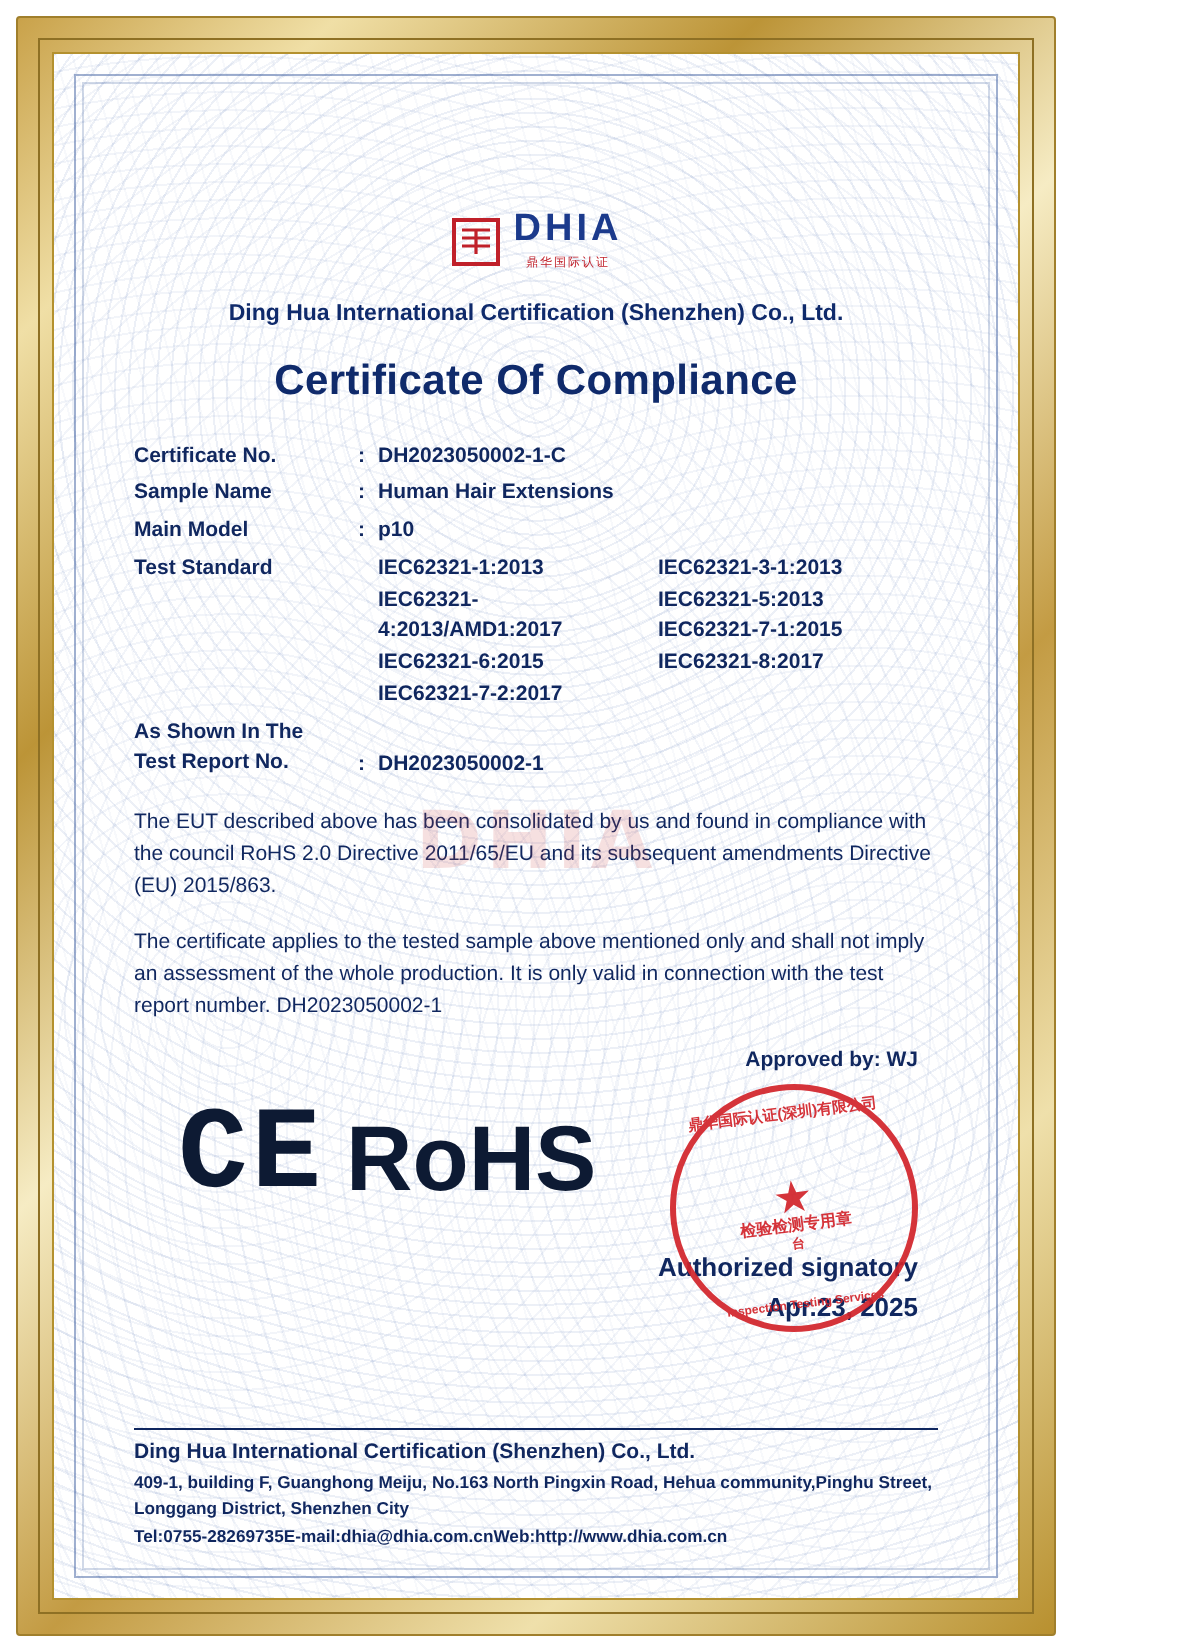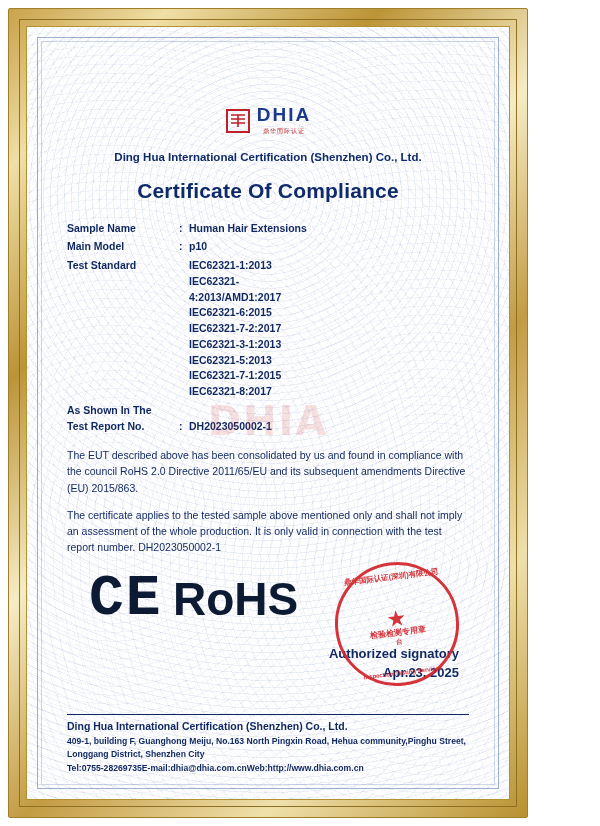--- a/index.html
+++ b/index.html
@@ -104,21 +104,20 @@
     padding:1.5px 0;
     line-height:1.5;
     font-weight:bold;
   }
   td.label{width:112px;}
   td.colon{width:10px;}
   td.value{font-weight:bold;}
   .std-grid{
     display:flex;
     gap:0;
-    flex-direction:column;
   }
   .std-col{width:50%;}
   .para{
     font-size:10.5px;
     font-weight:normal;
     color:#10275f;
     line-height:1.55;
     margin-top:11px;
   }
   .approved{
@@ -244,20 +243,25 @@
         </span>
       </div>
     </div>
 
     <div class="company-line">Ding Hua International Certification (Shenzhen) Co., Ltd.</div>
 
     <div class="title">Certificate Of Compliance</div>
 
     <table class="fields">
       <tbody>
+          <tr>
+        <td class="label">Certificate No.</td>
+        <td class="colon">:</td>
+        <td class="value">DH2023050002-1-C</td>
+      </tr>
       <tr>
         <td class="label">Sample Name</td>
         <td class="colon">:</td>
         <td class="value">Human Hair Extensions</td>
       </tr>
       <tr>
         <td class="label">Main Model</td>
         <td class="colon">:</td>
         <td class="value">p10</td>
       </tr>
@@ -294,20 +298,21 @@
           <div style="height:16px"></div>
           <div>DH2023050002-1</div>
         </td>
       </tr>
     </tbody>
       </table>
 
     <div class="para">The EUT described above has been consolidated by us and found in compliance with the council RoHS 2.0 Directive 2011/65/EU and its subsequent amendments Directive (EU) 2015/863.</div>
     <div class="para">The certificate applies to the tested sample above mentioned only and shall not imply an assessment of the whole production. It is only valid in connection with the test report number. DH2023050002-1</div>
 
+    <div class="approved">Approved by: WJ</div>
 
     <div class="marks">
       <div class="ce">CE</div>
       <div class="rohs">RoHS</div>
 
       <div class="stamp">
         <div class="arc-top">鼎华国际认证(深圳)有限公司</div>
         <div class="star">★</div>
         <div class="mid1">检验检测专用章</div>
         <div class="mid2">台</div>

